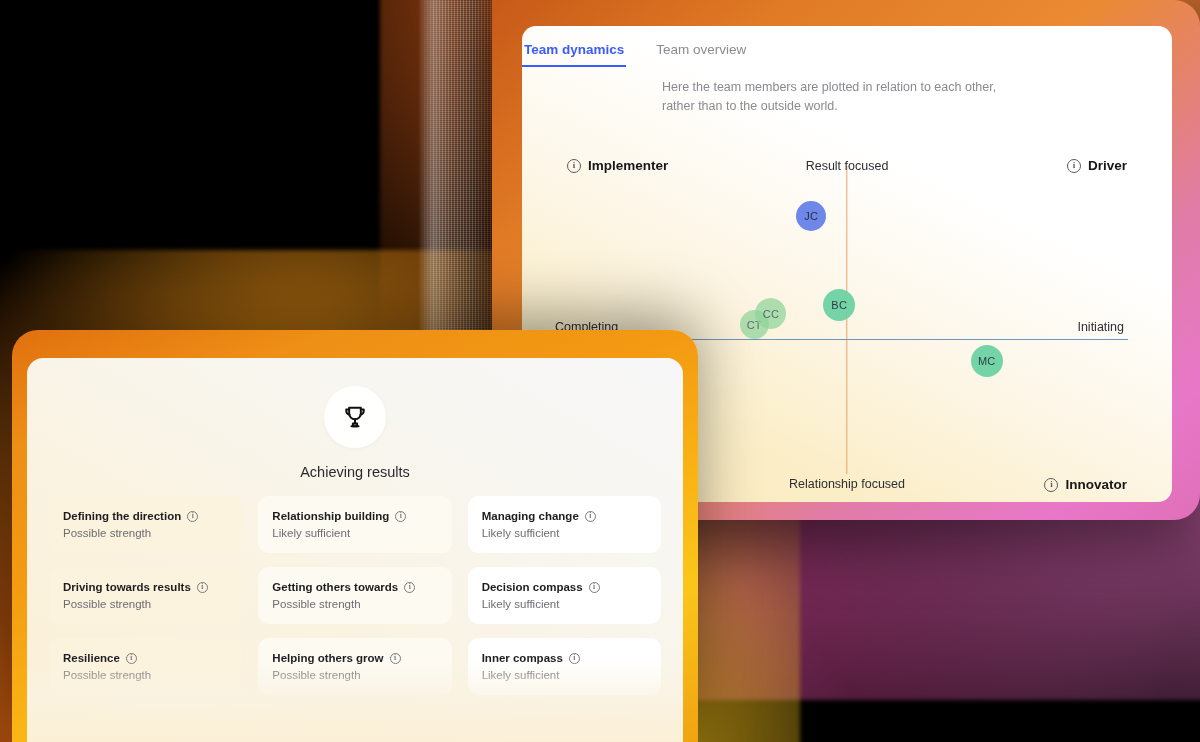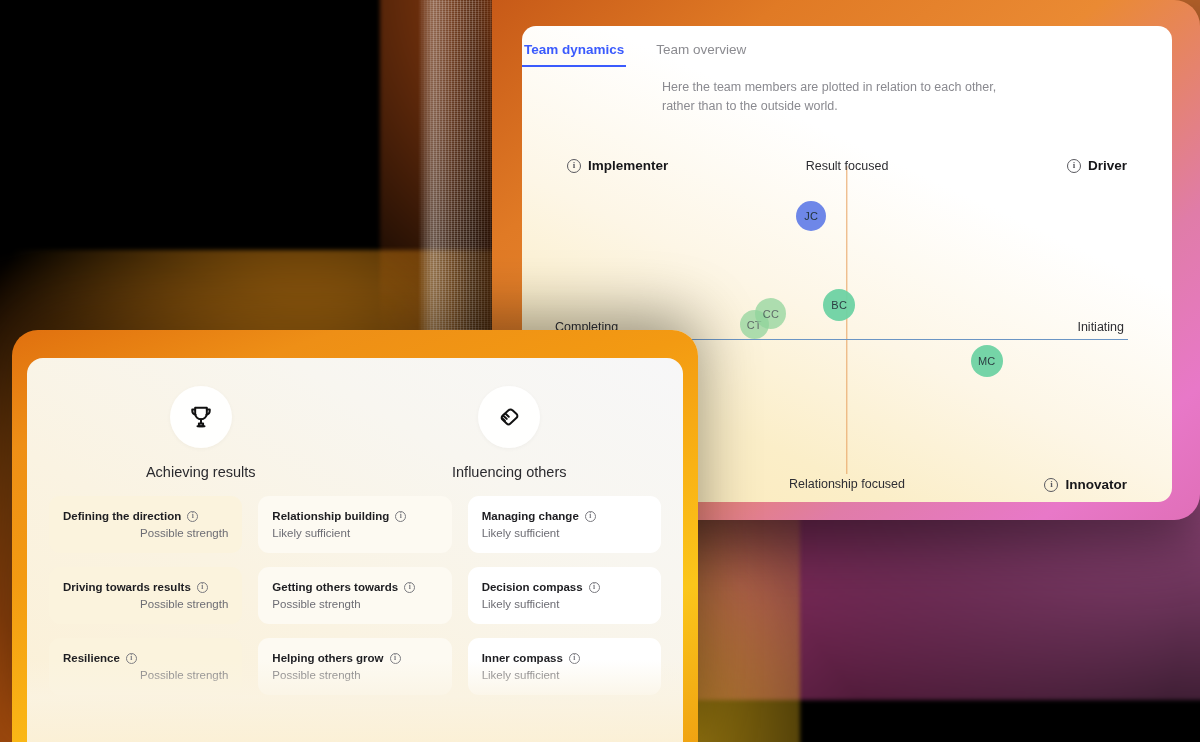--- a/index.html
+++ b/index.html
@@ -202,21 +202,21 @@
     display: grid;
     grid-template-columns: repeat(3, 1fr);
     column-gap: 16px; row-gap: 14px;
   }
   .tile {
     border-radius: 11px;
     padding: 14px 14px;
     min-height: 56px;
     cursor: pointer;
   }
-  .tile-c0 { background: #fbf3dd; text-align: right; }
+  .tile-c0 { background: #fbf3dd; }
   .tile-c1 { background: #fdfaf2; }
   .tile-c2 { background: #ffffff; }
   .tile-head {
     display: flex; align-items: center; gap: 6px;
     font-size: 11.5px; font-weight: 700; color: #1d1d21;
     white-space: nowrap;
   }
   .tile-sub {
     margin-top: 5px;
     font-size: 11.5px; color: #6d6d74;
@@ -305,31 +305,20 @@
               <path d="M7 5.5H4.5v1.2A3.3 3.3 0 0 0 7.3 10"></path>
               <path d="M17 5.5h2.5v1.2A3.3 3.3 0 0 1 16.7 10"></path>
               <path d="M12 14v3.5"></path>
               <path d="M9 20h6"></path>
               <path d="M10.2 17.5h3.6v2.5h-3.6z"></path>
             </svg>
           </div>
           <div class="col-title">Achieving results</div>
         </div>
 
-        <div class="col">
-          <div class="col-icon">
-            <svg width="28" height="28" viewBox="0 0 24 24" fill="none" stroke="#111" stroke-width="1.7" stroke-linecap="round" stroke-linejoin="round">
-              <path d="M11.6 6.3 6.4 11a2.2 2.2 0 0 0 0 3.2l3.6 3.4a2.3 2.3 0 0 0 3.2 0l5.3-4.9a2.2 2.2 0 0 0 0-3.2l-3.5-3.2a2.3 2.3 0 0 0-3.4 0z"></path>
-              <path d="M9.1 9.3l2.7 2.5"></path>
-              <path d="M7.4 11.1l2.7 2.5"></path>
-              <path d="M5.9 12.9l2.6 2.4"></path>
-            </svg>
-          </div>
-          <div class="col-title">Influencing others</div>
-        </div>
 
 
       </div>
 
       <div class="tiles" id="tiles">
           <div class="tile tile-c0">
             <div class="tile-head">
               <span>Defining the direction</span>
               <span class="info-ico sm">i</span>
             </div>

